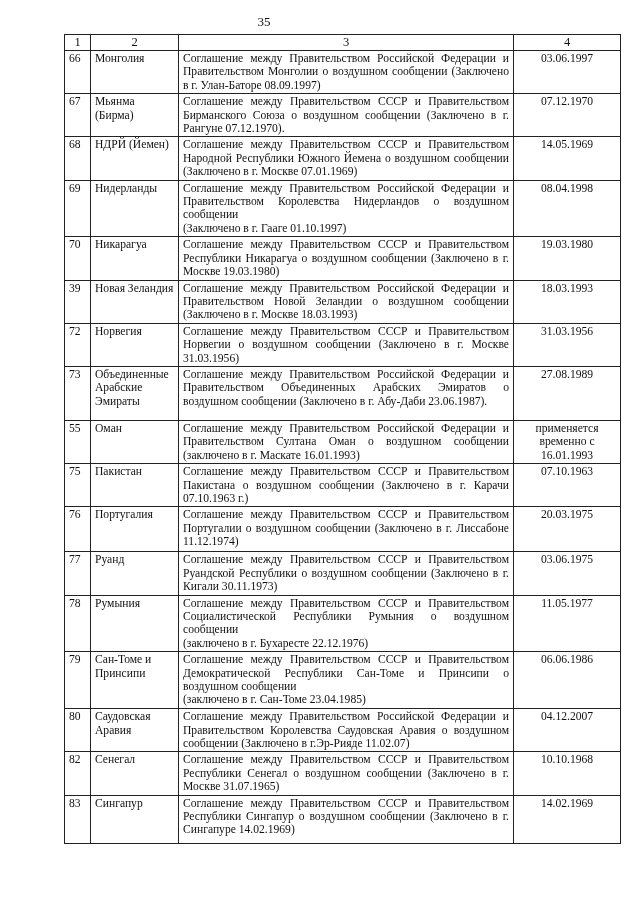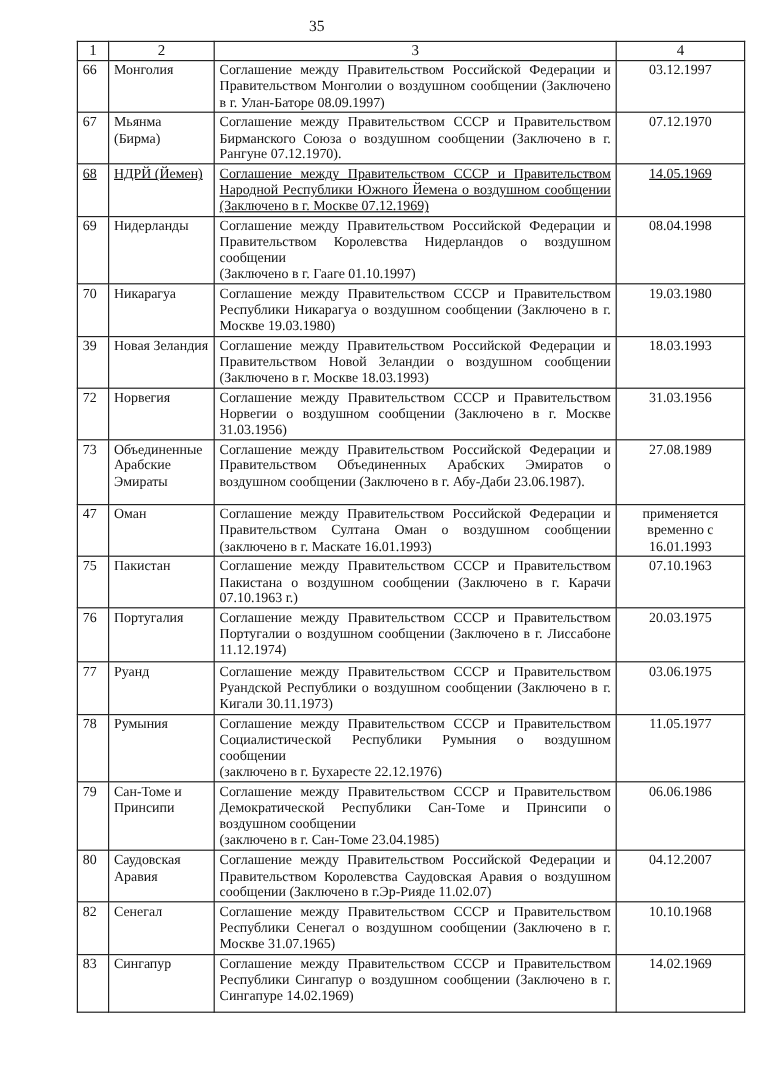--- a/index.html
+++ b/index.html
@@ -35,32 +35,32 @@
       <th>2</th>
       <th>3</th>
       <th>4</th>
     </tr>
   </thead>
   <tbody id="rows">
       <tr style="height: 43px;">
         <td class="num">66</td>
         <td class="country">Монголия</td>
         <td class="agr">Соглашение между Правительством Российской Федерации и Правительством Монголии о воздушном сообщении (Заключено в г. Улан-Баторе 08.09.1997)</td>
-        <td class="date">03.12.1997</td>
+        <td class="date">03.06.1997</td>
       </tr>
       <tr style="height: 42px;">
         <td class="num">67</td>
         <td class="country">Мьянма (Бирма)</td>
         <td class="agr">Соглашение между Правительством СССР и Правительством Бирманского Союза о воздушном сообщении (Заключено в г. Рангуне 07.12.1970).</td>
         <td class="date">07.12.1970</td>
       </tr>
-      <tr style="height: 39px; text-decoration: underline;">
+      <tr style="height: 39px;">
         <td class="num">68</td>
         <td class="country">НДРЙ (Йемен)</td>
-        <td class="agr">Соглашение между Правительством СССР и Правительством Народной Республики Южного Йемена о воздушном сообщении (Заключено в г. Москве 07.12.1969)</td>
+        <td class="agr">Соглашение между Правительством СССР и Правительством Народной Республики Южного Йемена о воздушном сообщении (Заключено в г. Москве 07.01.1969)</td>
         <td class="date">14.05.1969</td>
       </tr>
       <tr style="height: 56px; padding-left: 20px;">
         <td class="num">69</td>
         <td class="country">Нидерланды</td>
         <td class="agr">Соглашение между Правительством Российской Федерации и Правительством Королевства Нидерландов о воздушном сообщении<br>(Заключено в г. Гааге 01.10.1997)</td>
         <td class="date">08.04.1998</td>
       </tr>
       <tr style="height: 41px;">
         <td class="num">70</td>
@@ -80,21 +80,21 @@
         <td class="agr">Соглашение между Правительством СССР и Правительством Норвегии о воздушном сообщении (Заключено в г. Москве 31.03.1956)</td>
         <td class="date">31.03.1956</td>
       </tr>
       <tr style="height: 54px;">
         <td class="num">73</td>
         <td class="country">Объединенные Арабские Эмираты</td>
         <td class="agr">Соглашение между Правительством Российской Федерации и Правительством Объединенных Арабских Эмиратов о воздушном сообщении (Заключено в г. Абу-Даби 23.06.1987).</td>
         <td class="date">27.08.1989</td>
       </tr>
       <tr style="height: 38px;">
-        <td class="num">47</td>
+        <td class="num">55</td>
         <td class="country">Оман</td>
         <td class="agr">Соглашение между Правительством Российской Федерации и Правительством Султана Оман о воздушном сообщении (заключено в г. Маскате 16.01.1993)</td>
         <td class="date">применяется временно с 16.01.1993</td>
       </tr>
       <tr style="height: 42px; padding-left: 28px;">
         <td class="num">75</td>
         <td class="country">Пакистан</td>
         <td class="agr">Соглашение между Правительством СССР и Правительством Пакистана о воздушном сообщении (Заключено в г. Карачи 07.10.1963 г.)</td>
         <td class="date">07.10.1963</td>
       </tr>

